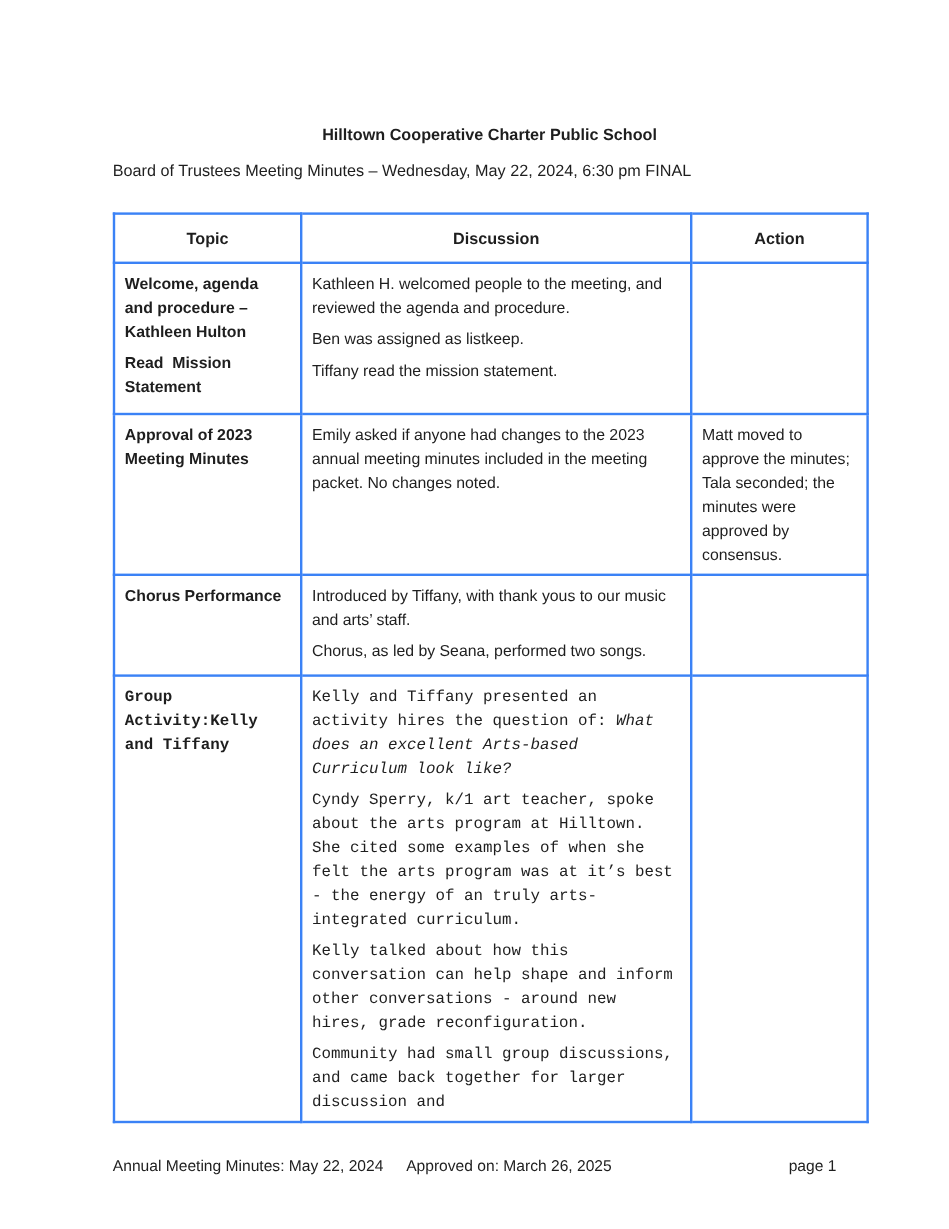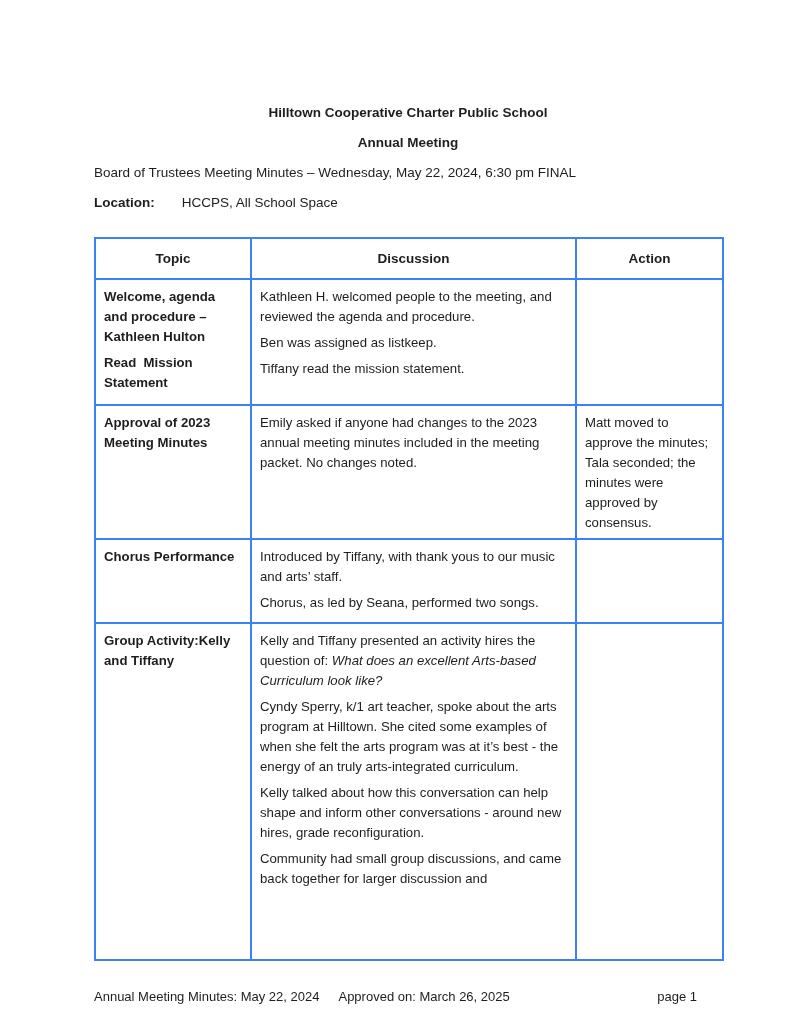--- a/index.html
+++ b/index.html
@@ -57,21 +57,21 @@
     font-size: 13.5px;
     padding: 4px;
   }
   .col-topic { width: 156px; }
   .col-discussion { width: 325px; }
   .col-action { width: 147px; }
   .tr-head { height: 41px; }
   .tr-0 { height: 126px; }
   .tr-1 { height: 112px; }
   .tr-2 { height: 84px; }
-  .tr-3 { height: 337px; }
+  .tr-3 { height: 279px; font-family: Liberation Mono, monospace; }
   td p {
     margin: 0 0 6px 0;
     white-space: pre-wrap;
   }
   td p:last-child { margin-bottom: 0; }
   td.topic-cell p { font-weight: bold; }
   em.q { font-style: italic; }
 
   .doc-footer {
     display: flex;
@@ -84,23 +84,21 @@
   .footer-approved { margin-left: 19px; }
   .footer-page { margin-left: auto; margin-right: 25px; }
 </style>
 </head>
 <body>
 
 <div class="page">
   <div class="content">
 
     <p class="doc-title">Hilltown Cooperative Charter Public School</p>
-    <p class="doc-subtitle">Annual Meeting</p>
     <p class="doc-line">Board of Trustees Meeting Minutes – Wednesday, May 22, 2024, 6:30 pm FINAL</p>
-    <p class="location-line"><span class="location-label">Location:</span><span class="location-value">HCCPS, All School Space</span></p>
 
     <table class="minutes">
       <colgroup>
         <col class="col-topic">
         <col class="col-discussion">
         <col class="col-action">
       </colgroup>
       <tbody>
           <tr class="tr-head">
         <th>Topic</th>

